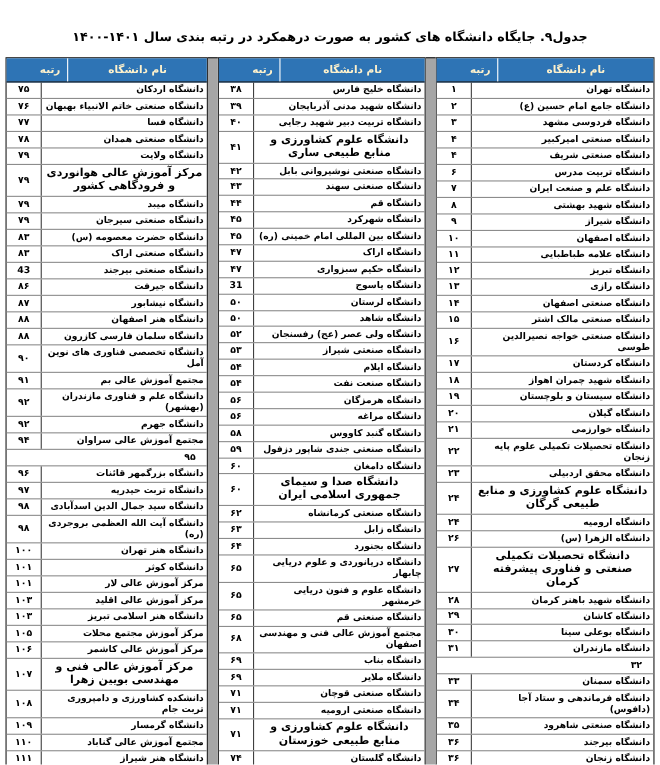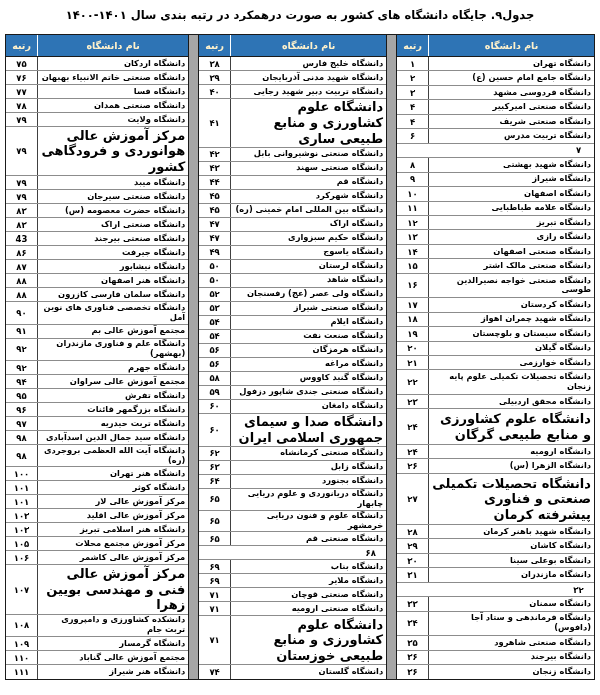--- a/index.html
+++ b/index.html
@@ -2,21 +2,21 @@
 <html lang="fa" dir="rtl"><head>
 <meta charset="utf-8">
 <style>
   html,body{margin:0;padding:0;background:#ffffff;}
   body{
     width:600px;height:695px;overflow:hidden;
     font-family:"DejaVu Sans",sans-serif;
     color:#000;
     direction:rtl;
   }
-  .page{width:600px;height:695px;box-sizing:border-box;padding:6px 5px 0 5px;}
+  .page{width:600px;height:695px;box-sizing:border-box;padding:24px 5px 0 5px;}
   .doc-title{
     text-align:center;font-size:11.5px;font-weight:bold;
     margin:2px 0 12px 0;letter-spacing:0;
   }
   .table-wrap{
     display:flex;flex-direction:row;align-items:stretch;
     width:590px;height:646px;
   }
   .subtable{
     display:flex;flex-direction:column;
@@ -26,34 +26,34 @@
   .subtable.t2{width:192px;}
   .subtable.t3{width:187px;}
   .col-gap{width:9px;background:#a6a6a6;border-top:1.5px solid #1a1a1a;border-bottom:1.5px solid #1a1a1a;box-sizing:border-box;}
   .thead{
     display:flex;flex-direction:row;height:22px;flex:0 0 22px;
     background:#2e74b5;color:#fff2cc;font-weight:bold;font-size:9.5px;
     border-bottom:1.5px solid #1a1a1a;box-sizing:border-box;
   }
   .thead .th{display:flex;align-items:center;justify-content:center;box-sizing:border-box;}
   .thead .th.name{flex:1 1 auto;border-left:1px solid #ffffff;}
-  .thead .th.rank{flex:0 0 31px;}
+  .thead .th.rank{flex:0 0 31px;margin-left:24px;}
   .tbody{display:flex;flex-direction:column;flex:1 1 auto;}
   .tr{
     display:flex;flex-direction:row;flex:1 1 auto;min-height:14px;
     border-bottom:1px solid #8c8c8c;box-sizing:border-box;align-items:stretch;
   }
   .tr:last-child{border-bottom:none;}
   .td{display:flex;align-items:center;box-sizing:border-box;}
   .td.name{
     flex:1 1 auto;justify-content:flex-start;text-align:right;
     padding:0 3px;font-size:8.3px;font-weight:bold;line-height:1.2;
     border-left:1px solid #404040;overflow:hidden;
   }
-  .td.name.long{font-size:13px;}
+  .td.name.long{font-size:10px;text-align:center;}
   .td.rank{
     flex:0 0 31px;justify-content:center;text-align:center;
     font-size:8.5px;font-weight:bold;
   }
 </style>
 </head>
 <body>
 
 <div class="page">
   <div class="doc-title">جدول۹. جایگاه دانشگاه های کشور به صورت درهمکرد در رتبه بندی سال ۱۴۰۱-۱۴۰۰</div>
@@ -84,20 +84,21 @@
           </div>
           <div class="tr">
             <div class="td name">دانشگاه صنعتی شریف</div>
             <div class="td rank">۴</div>
           </div>
           <div class="tr">
             <div class="td name">دانشگاه تربیت مدرس</div>
             <div class="td rank">۶</div>
           </div>
           <div class="tr">
+            <div class="td name">دانشگاه علم و صنعت ایران</div>
             <div class="td rank">۷</div>
           </div>
           <div class="tr">
             <div class="td name">دانشگاه شهید بهشتی</div>
             <div class="td rank">۸</div>
           </div>
           <div class="tr">
             <div class="td name">دانشگاه شیراز</div>
             <div class="td rank">۹</div>
           </div>
@@ -262,21 +263,21 @@
           <div class="tr">
             <div class="td name">دانشگاه اراک</div>
             <div class="td rank">۴۷</div>
           </div>
           <div class="tr">
             <div class="td name">دانشگاه حکیم سبزواری</div>
             <div class="td rank">۴۷</div>
           </div>
           <div class="tr">
             <div class="td name">دانشگاه یاسوج</div>
-            <div class="td rank">۴۹</div>
+            <div class="td rank">31</div>
           </div>
           <div class="tr">
             <div class="td name">دانشگاه لرستان</div>
             <div class="td rank">۵۰</div>
           </div>
           <div class="tr">
             <div class="td name">دانشگاه شاهد</div>
             <div class="td rank">۵۰</div>
           </div>
           <div class="tr">
@@ -337,20 +338,21 @@
           </div>
           <div class="tr">
             <div class="td name">دانشگاه علوم و فنون دریایی خرمشهر</div>
             <div class="td rank">۶۵</div>
           </div>
           <div class="tr">
             <div class="td name">دانشگاه صنعتی قم</div>
             <div class="td rank">۶۵</div>
           </div>
           <div class="tr">
+            <div class="td name">مجتمع آموزش عالی فنی و مهندسی اصفهان</div>
             <div class="td rank">۶۸</div>
           </div>
           <div class="tr">
             <div class="td name">دانشگاه بناب</div>
             <div class="td rank">۶۹</div>
           </div>
           <div class="tr">
             <div class="td name">دانشگاه ملایر</div>
             <div class="td rank">۶۹</div>
           </div>
@@ -455,21 +457,20 @@
           </div>
           <div class="tr">
             <div class="td name">دانشگاه جهرم</div>
             <div class="td rank">۹۲</div>
           </div>
           <div class="tr">
             <div class="td name">مجتمع آموزش عالی سراوان</div>
             <div class="td rank">۹۴</div>
           </div>
           <div class="tr">
-            <div class="td name">دانشگاه تفرش</div>
             <div class="td rank">۹۵</div>
           </div>
           <div class="tr">
             <div class="td name">دانشگاه بزرگمهر قائنات</div>
             <div class="td rank">۹۶</div>
           </div>
           <div class="tr">
             <div class="td name">دانشگاه تربت حیدریه</div>
             <div class="td rank">۹۷</div>
           </div>

